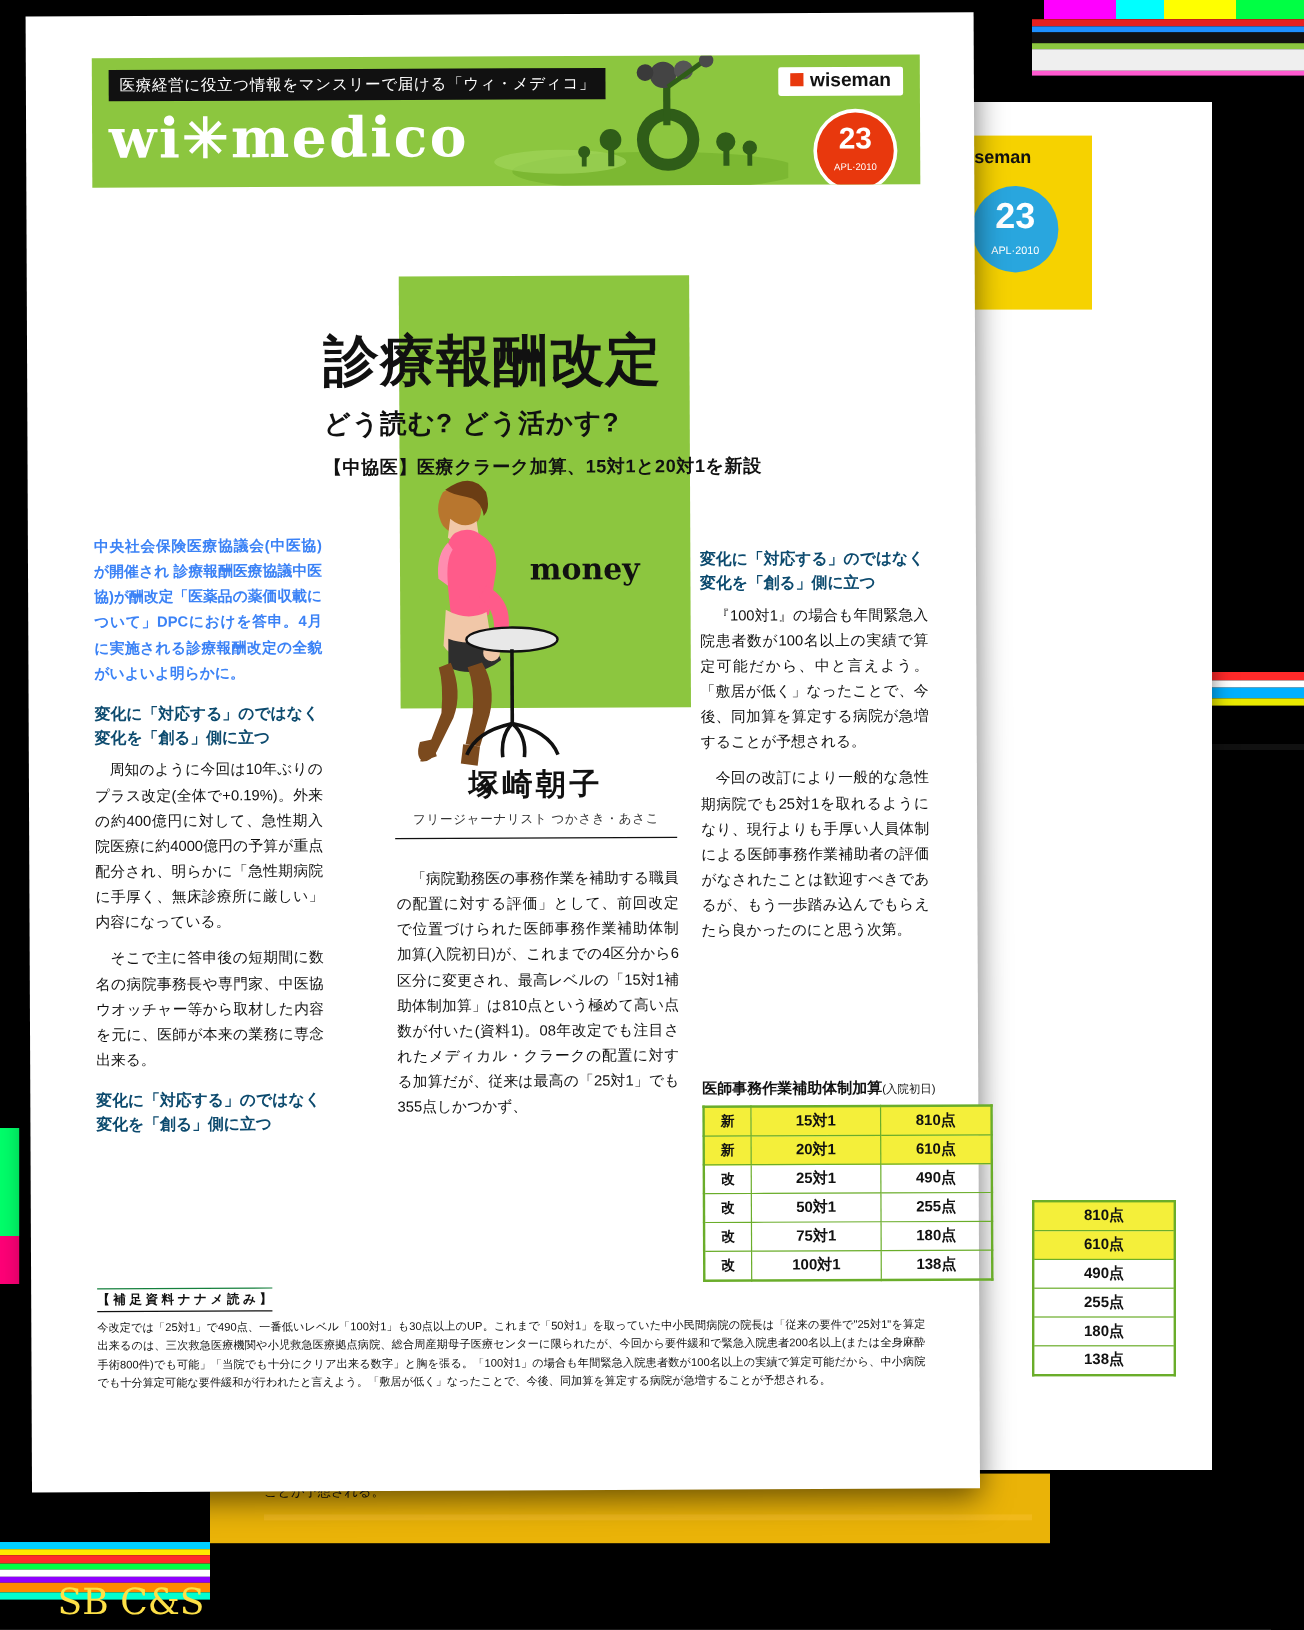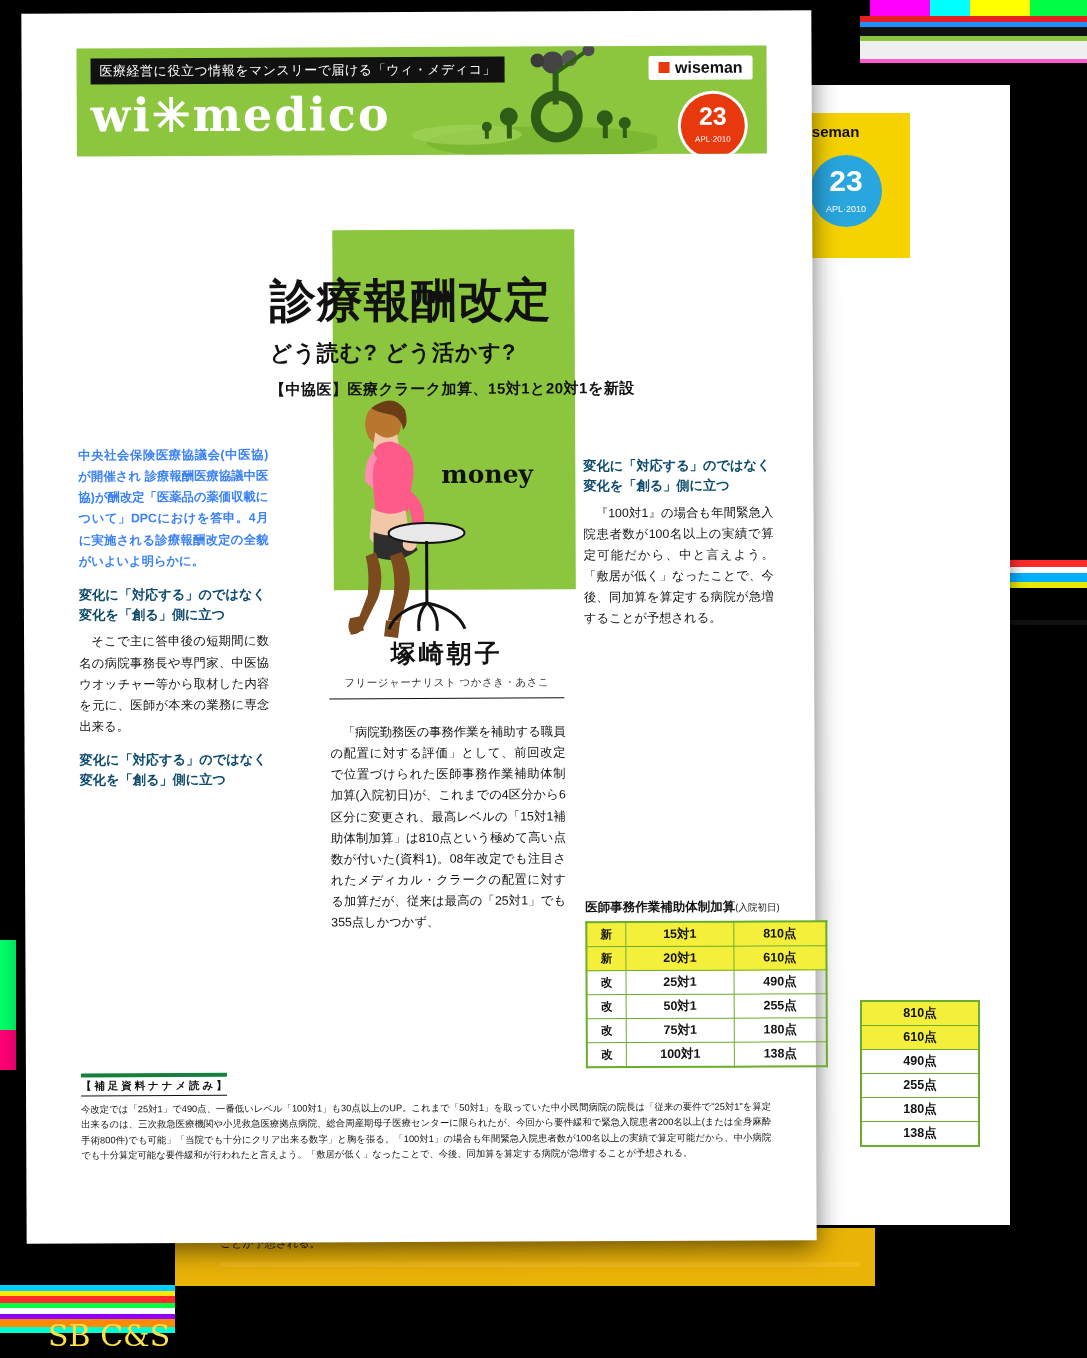--- a/index.html
+++ b/index.html
@@ -78,21 +78,21 @@
   
   .tbl-cap{position:absolute;left:560px;top:888px;width:240px;font-size:12.5px;font-weight:bold;color:#111;}
   .tbl-cap .small{font-size:9.5px;font-weight:normal;}
   .tbl{position:absolute;left:560px;top:910px;width:242px;border-collapse:collapse;border:2px solid #6aad2a;}
   .tbl td{border:1px solid #6aad2a;font-size:12.5px;text-align:center;padding:3px 2px;color:#111;font-weight:bold;}
   .tbl tr.hl td{background:#f4ef3a;}
   .tbl td.c1{width:34px;font-size:11.5px;}
 
   
   .fn{position:absolute;left:55px;top:1060px;width:690px;color:#111;}
-  .fn-h{font-size:10.5px;font-weight:bold;border-top:4px solid #15803d;border-bottom:1px solid #111;
+  .fn-h{font-size:10.5px;font-weight:bold;border-top:1px solid #15803d;border-bottom:1px solid #111;
      padding:2px 0;display:inline-block;}
   .fn-b{font-size:9.3px;line-height:1.65;margin-top:6px;text-align:justify;}
 
   
   .undersheet{position:absolute;left:175px;top:1228px;width:700px;height:58px;background:#eab308;}
   .undersheet .txt{position:absolute;left:45px;top:8px;font-size:11px;color:#111;}
   .undersheet .bar{position:absolute;left:45px;top:34px;width:640px;height:5px;background:#f1b91b;}
 
   .sb-logo{position:absolute;left:48px;top:1318px;color:#fde047;font-size:30px;font-family:"DejaVu Serif",serif;}
 
@@ -263,33 +263,35 @@
   <div class="author">
     <div class="nm">塚崎朝子</div>
     <div class="rl">フリージャーナリスト つかさき・あさこ</div>
     <div class="rule"></div>
   </div>
 
   <div class="col col-left">
     <p class="lead">中央社会保険医療協議会(中医協)が開催され 診療報酬医療協議中医協)が酬改定「医薬品の薬価収載について」DPCにおけを答申。4月に実施される診療報酬改定の全貌がいよいよ明らかに。</p>
     <div class="subhead" style="white-space:pre-line;">変化に「対応する」のではなく
 変化を「創る」側に立つ</div>
+    <p class="ind">周知のように今回は10年ぶりのプラス改定(全体で+0.19%)。外来の約400億円に対して、急性期入院医療に約4000億円の予算が重点配分され、明らかに「急性期病院に手厚く、無床診療所に厳しい」内容になっている。</p>
     <p class="ind">そこで主に答申後の短期間に数名の病院事務長や専門家、中医協ウオッチャー等から取材した内容を元に、医師が本来の業務に専念出来る。</p>
     <div class="subhead" style="white-space:pre-line;">変化に「対応する」のではなく
 変化を「創る」側に立つ</div>
   </div>
 
   <div class="col col-mid">
     <p class="ind">「病院勤務医の事務作業を補助する職員の配置に対する評価」として、前回改定で位置づけられた医師事務作業補助体制加算(入院初日)が、これまでの4区分から6区分に変更され、最高レベルの「15対1補助体制加算」は810点という極めて高い点数が付いた(資料1)。08年改定でも注目されたメディカル・クラークの配置に対する加算だが、従来は最高の「25対1」でも355点しかつかず、</p>
   </div>
 
   <div class="col col-right">
     <div class="subhead" style="white-space:pre-line;">変化に「対応する」のではなく
 変化を「創る」側に立つ</div>
     <p class="ind">『100対1』の場合も年間緊急入院患者数が100名以上の実績で算定可能だから、中と言えよう。「敷居が低く」なったことで、今後、同加算を算定する病院が急増することが予想される。</p>
+    <p class="ind">今回の改訂により一般的な急性期病院でも25対1を取れるようになり、現行よりも手厚い人員体制による医師事務作業補助者の評価がなされたことは歓迎すべきであるが、もう一歩踏み込んでもらえたら良かったのにと思う次第。</p>
   </div>
 
   <div class="tbl-cap">
     <span>医師事務作業補助体制加算</span><span class="small">(入院初日)</span>
   </div>
   <table class="tbl">
     <tbody id="tbl-body">
         <tr class="hl">
           <td class="c1">新</td>
           <td>15対1</td>

